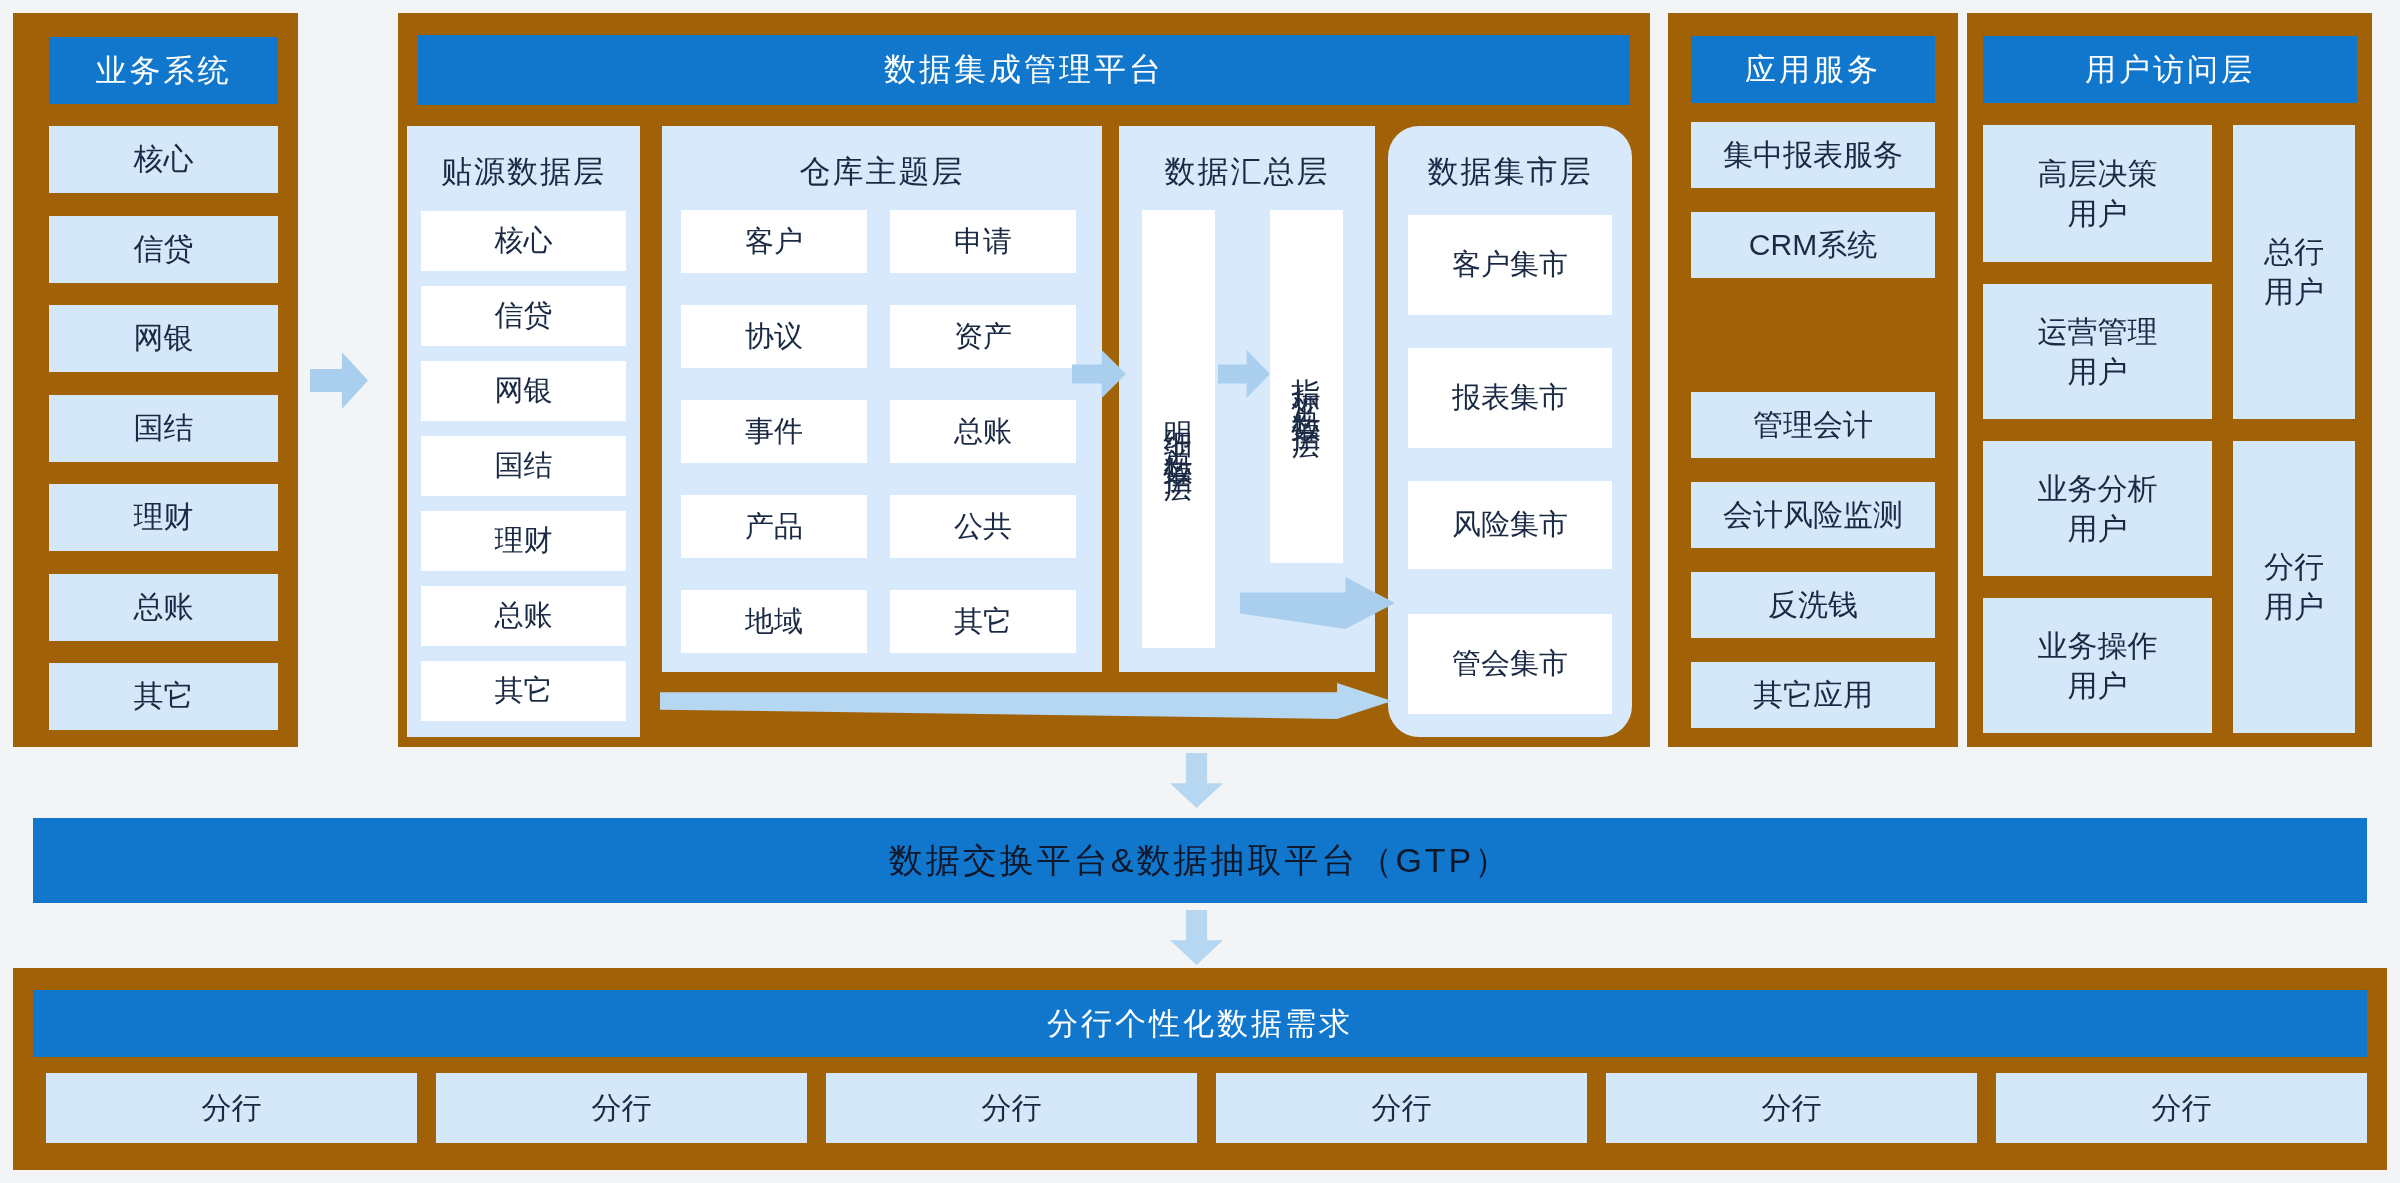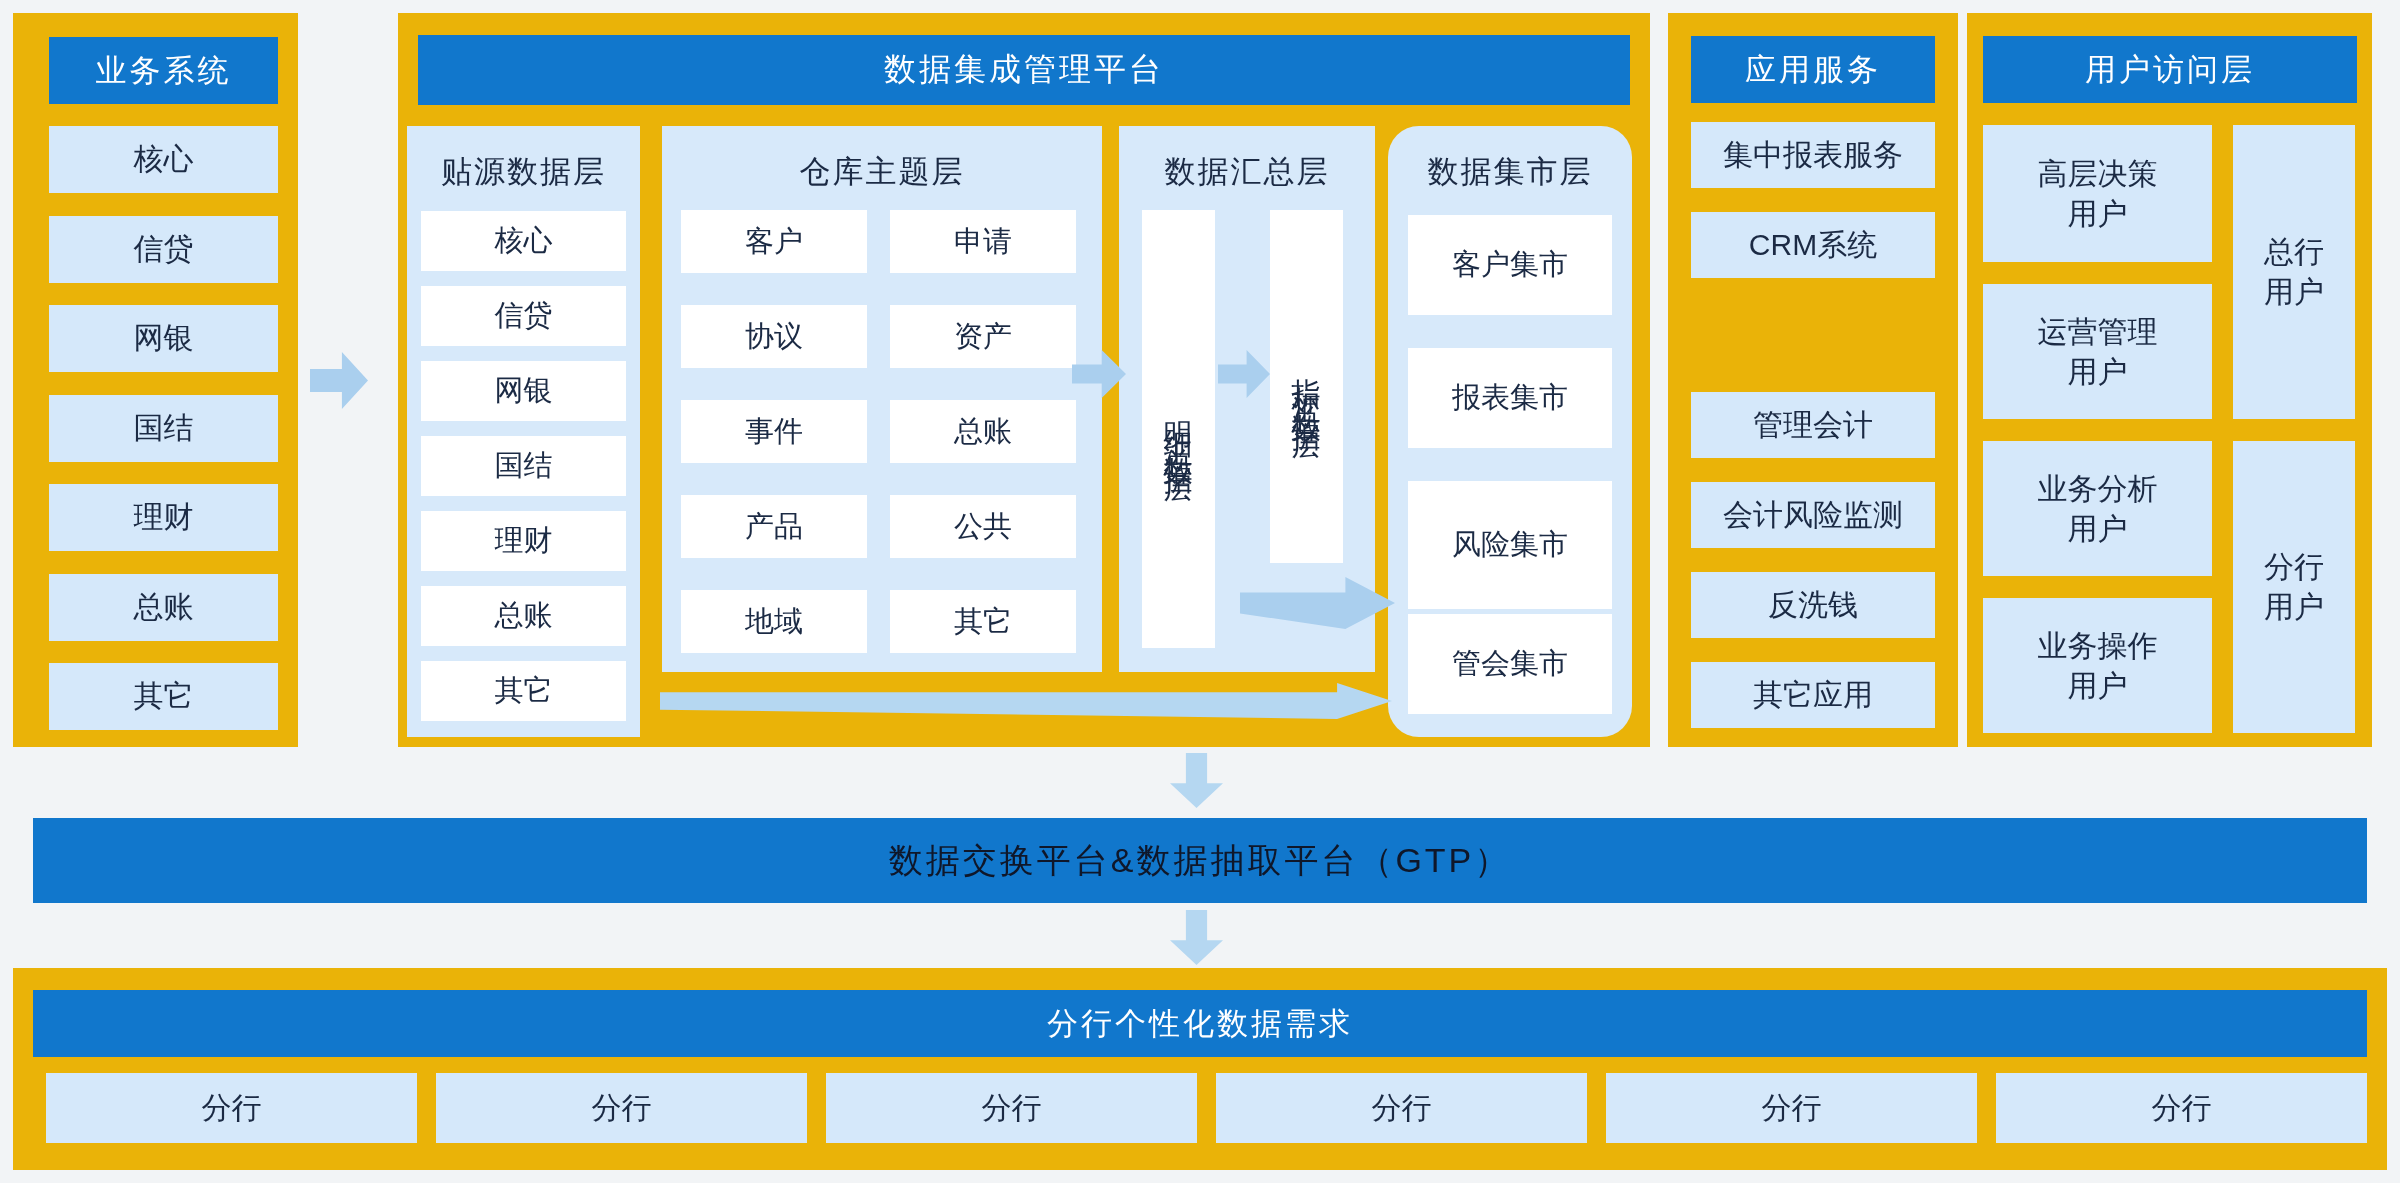--- a/index.html
+++ b/index.html
@@ -2,21 +2,21 @@
 <html><head>
 <meta charset="utf-8">
 <style>
   html,body{margin:0;padding:0;background:#eef1f4;}
   .canvas{
     position:relative;width:2400px;height:1183px;
     background:#f2f4f6;
     font-family:"Liberation Sans","DejaVu Sans",sans-serif;
     color:#1b2a44;overflow:hidden;
   }
-  .panel{position:absolute;background:#eab308;}
+  .panel{position:absolute;background:#a16207;}
   .hdr{
     position:absolute;background:#1177cc;color:#ffffff;
     display:flex;align-items:center;justify-content:center;
     letter-spacing:3px;
   }
   .item{
     position:absolute;background:#d5e8fa;
     display:flex;align-items:center;justify-content:center;
     font-size:30px;
   }
@@ -107,21 +107,21 @@
     <div class="subpanel" style="left:721px;top:113px;width:256px;height:546px;">
       <div class="sp-title" style="top:25px;">数据汇总层</div>
       <div class="vbox" style="left:23px;top:84px;width:73px;height:438px;">明细汇总数据层</div>
       <div class="vbox" style="left:151px;top:84px;width:73px;height:353px;">指标汇总数据层</div>
     </div>
 
     <div class="subpanel" style="left:990px;top:113px;width:244px;height:611px;border-radius:31px;">
       <div class="sp-title" style="top:25px;">数据集市层</div>
       <div class="white-item" style="left:20px;top:89px;width:204px;height:100px;">客户集市</div>
       <div class="white-item" style="left:20px;top:222px;width:204px;height:100px;">报表集市</div>
-      <div class="white-item" style="left:20px;top:355px;width:204px;height:128px;">风险集市</div>
+      <div class="white-item" style="left:20px;top:355px;width:204px;height:88px;">风险集市</div>
       <div class="white-item" style="left:20px;top:488px;width:204px;height:100px;">管会集市</div>
     </div>
 
     <div class="arrow-right" style="left:674px;top:337px;width:54px;height:48px;"></div>
     <div class="arrow-right" style="left:820px;top:337px;width:52px;height:48px;"></div>
     <div class="arrow-right-med" style="left:842px;top:564px;width:155px;height:52px;"></div>
     <div class="arrow-right-long" style="left:262px;top:670px;width:732px;height:36px;"></div>
   </div>
 
   <div class="panel" style="left:1668px;top:13px;width:290px;height:734px;">

